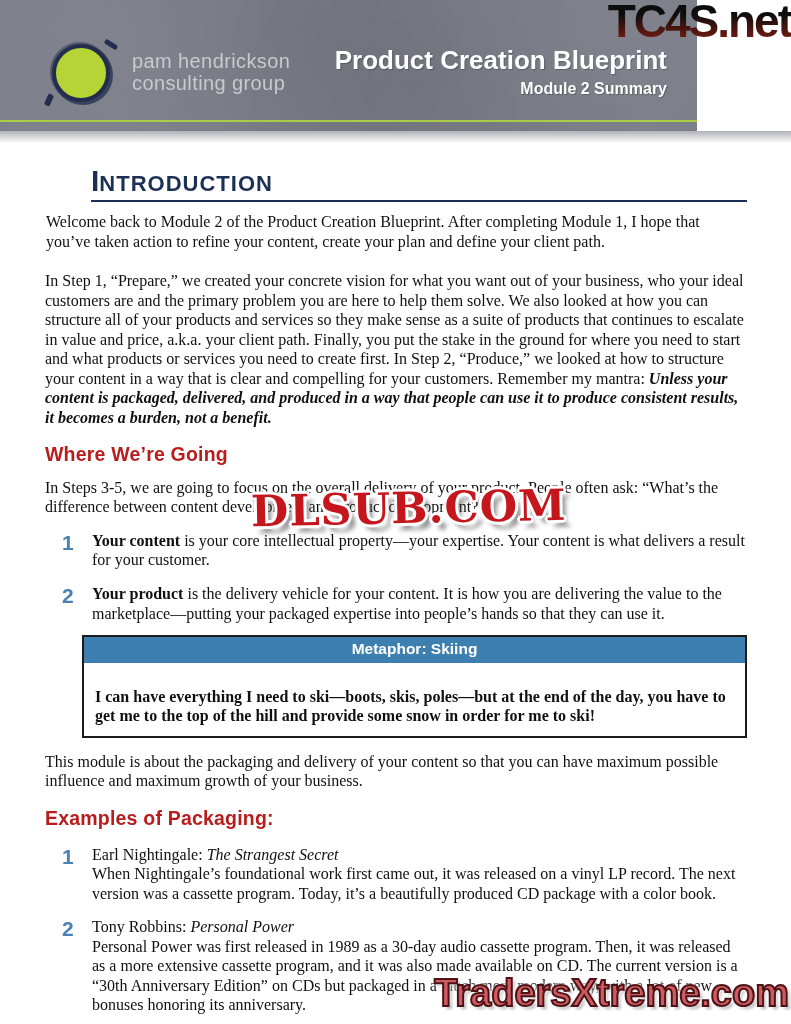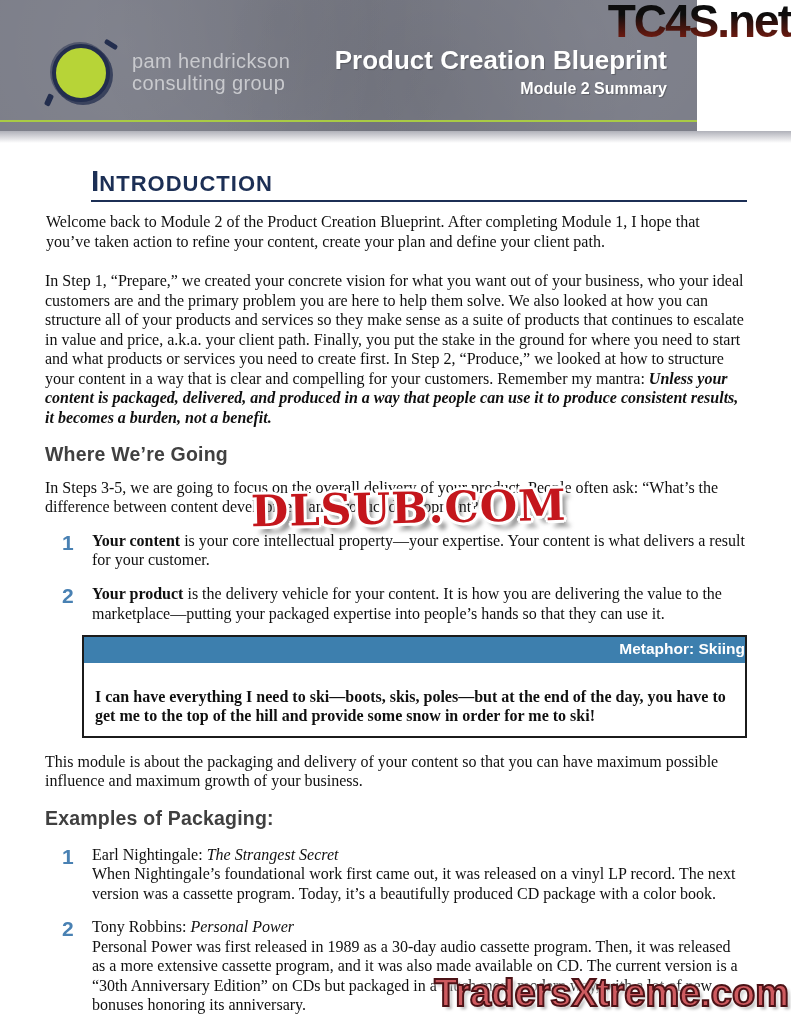--- a/index.html
+++ b/index.html
@@ -96,37 +96,37 @@
   }
   .intro-heading .cap { font-size:30px; }
   .intro-heading .rest { font-size:22px; letter-spacing:1px; }
 
   .p1 { margin:10px 1px 0; }
   .p2 { margin:20px 0 0; }
   .mantra { font-weight:bold; font-style:italic; }
 
   .h2 {
     margin:16px 0 0; font-family:"Liberation Sans", sans-serif; font-weight:bold;
-    font-size:19.5px; color:#404040; letter-spacing:0.2px;
+    font-size:19.5px; color:#b91c1c; letter-spacing:0.2px;
   }
   .after-h2 { margin:11px 0 12px; }
 
   .num-item { display:flex; margin:14px 0 0; }
   .num {
     flex:none; width:30px; margin-left:17px; padding-top:1px;
     color:#4981b3; font-family:"Liberation Sans", sans-serif;
     font-weight:bold; font-size:21px; line-height:1;
   }
   .num-body { flex:1 1 auto; }
   .term { font-weight:bold; }
   .work-title { font-style:italic; }
 
   .metaphor { margin:12px 0 0 37px; width:661px; border:2px solid #1b1b1b; background:#fff; }
   .metaphor-bar {
-    background:#3d7fae; color:#fff; text-align:right; padding:3px 0 4px;
+    background:#3d7fae; color:#fff; text-align:center; padding:3px 0 4px;
     font-family:"Liberation Sans", sans-serif; font-weight:bold; font-size:15.5px;
   }
   .metaphor-body { padding:24px 11px 10px;font-weight:bold; }
 
   .closing { margin:14px 0 4px; }
 
   .footer {
     position:absolute; left:48px; top:1028px;
     font-family:"Liberation Sans", sans-serif; font-size:11.5px; color:#222;
   }

